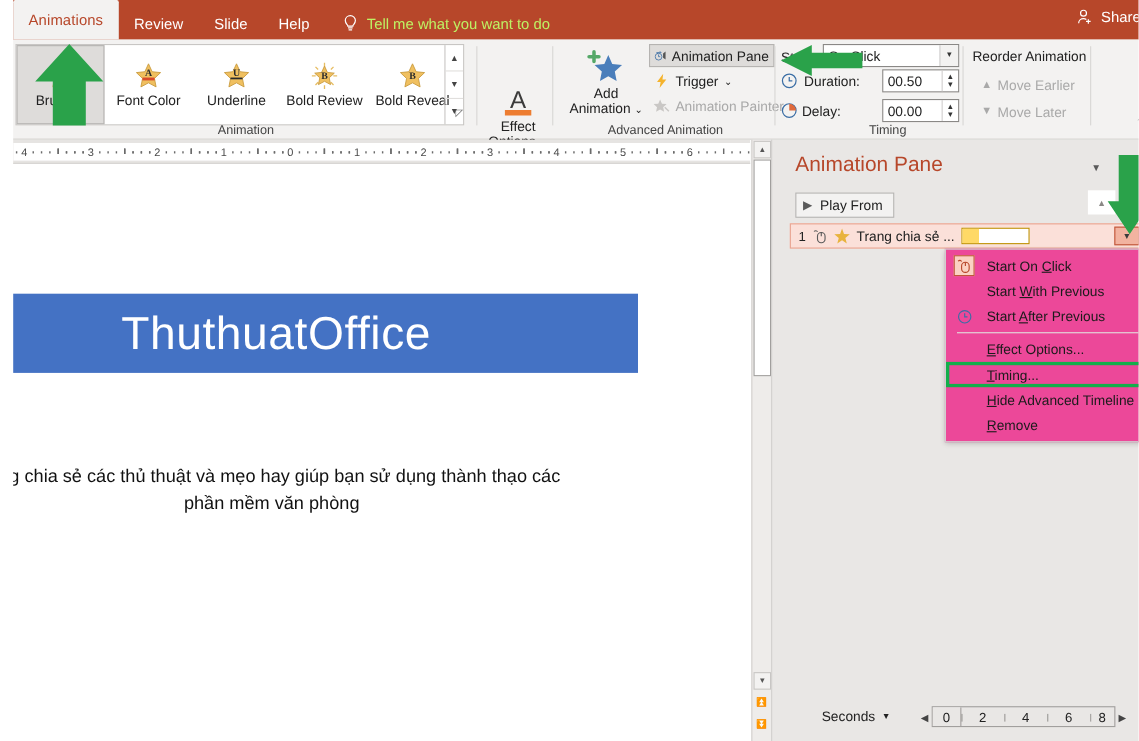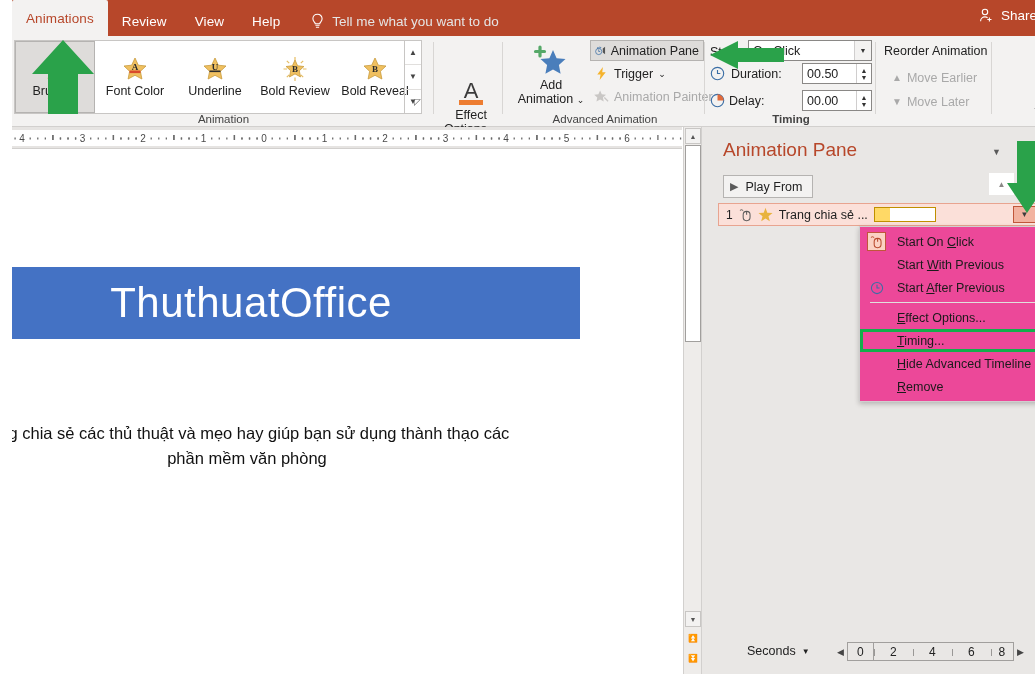--- a/index.html
+++ b/index.html
@@ -29,21 +29,21 @@
     display: flex; align-items: center;
     color: #ffffff; font-size: 13.5px; letter-spacing: .1px;
     white-space: nowrap;
   }
   .tab.active {
     background: #f3f2f1; color: #b7472a; height: 36px;
     border-top-left-radius: 2px; border-top-right-radius: 2px;
   }
   .tellme {
     display: flex; align-items: center; gap: 7px;
-    height: 30px; padding-left: 16px; color: #e5e5e5; font-size: 13.5px;
+    height: 30px; padding-left: 16px; color: #bef264; font-size: 13.5px;
     white-space: nowrap;
   }
   .bulb { display:block; }
   .share {
     position: absolute; right: 10px; top: 7px;
     display: flex; align-items: center; gap: 6px;
     color: #ffffff; font-size: 13.5px;
   }
 
   
@@ -295,21 +295,21 @@
 
   <div class="titlebar">
     <div class="tabstrip">
       <div class="tab active">
           <span>Animations</span>
         </div>
       <div class="tab">
           <span>Review</span>
         </div>
       <div class="tab">
-          <span>View</span>
+          <span>Slide</span>
         </div>
       <div class="tab">
           <span>Help</span>
         </div>
     </div>
     <div class="tellme">
       <svg class="bulb" width="15" height="17" viewBox="0 0 15 17">
         <path d="M7.5 1.2c-2.6 0-4.6 2-4.6 4.5 0 1.8 1 2.8 1.7 3.7.4.5.6.9.6 1.3h4.6c0-.4.2-.8.6-1.3.7-.9 1.7-1.9 1.7-3.7 0-2.5-2-4.5-4.6-4.5z" fill="none" stroke="#ffffff" stroke-width="1.1"></path>
         <path d="M5.4 12.3h4.2M5.9 14.2h3.2" stroke="#ffffff" stroke-width="1.1" fill="none"></path>
       </svg>
@@ -464,21 +464,21 @@
         <path d="M8 8 V1.4 A6.6 6.6 0 0 1 14.6 8 Z" fill="#e06a3b"></path>
       </svg>
       <div class="tinput" style="left:96px; top:54px; width:70px; height:21px;">
         <span>00.00</span>
         <span class="spin" style="right:0;">
             <span>▲</span>
             <span>▼</span>
           </span>
       </div>
 
-      <div class="gtitle" style="left:0; width:170px;font-weight:bold;">Timing</div>
+      <div class="gtitle" style="left:16px; width:170px;">Timing</div>
       <div class="gsep" style="left:169px;"></div>
     </div>
 
     <div class="rgroup" style="left:866px; width:169px;">
       <div class="reorder-title" style="left:6px; top:8px;">Reorder Animation</div>
       <div class="smallbtn disabled" style="left:10px; top:31px;">
         <span style="font-size:10px;">▲</span>
         <span>Move Earlier</span>
       </div>
       <div class="smallbtn disabled" style="left:10px; top:55px;">

